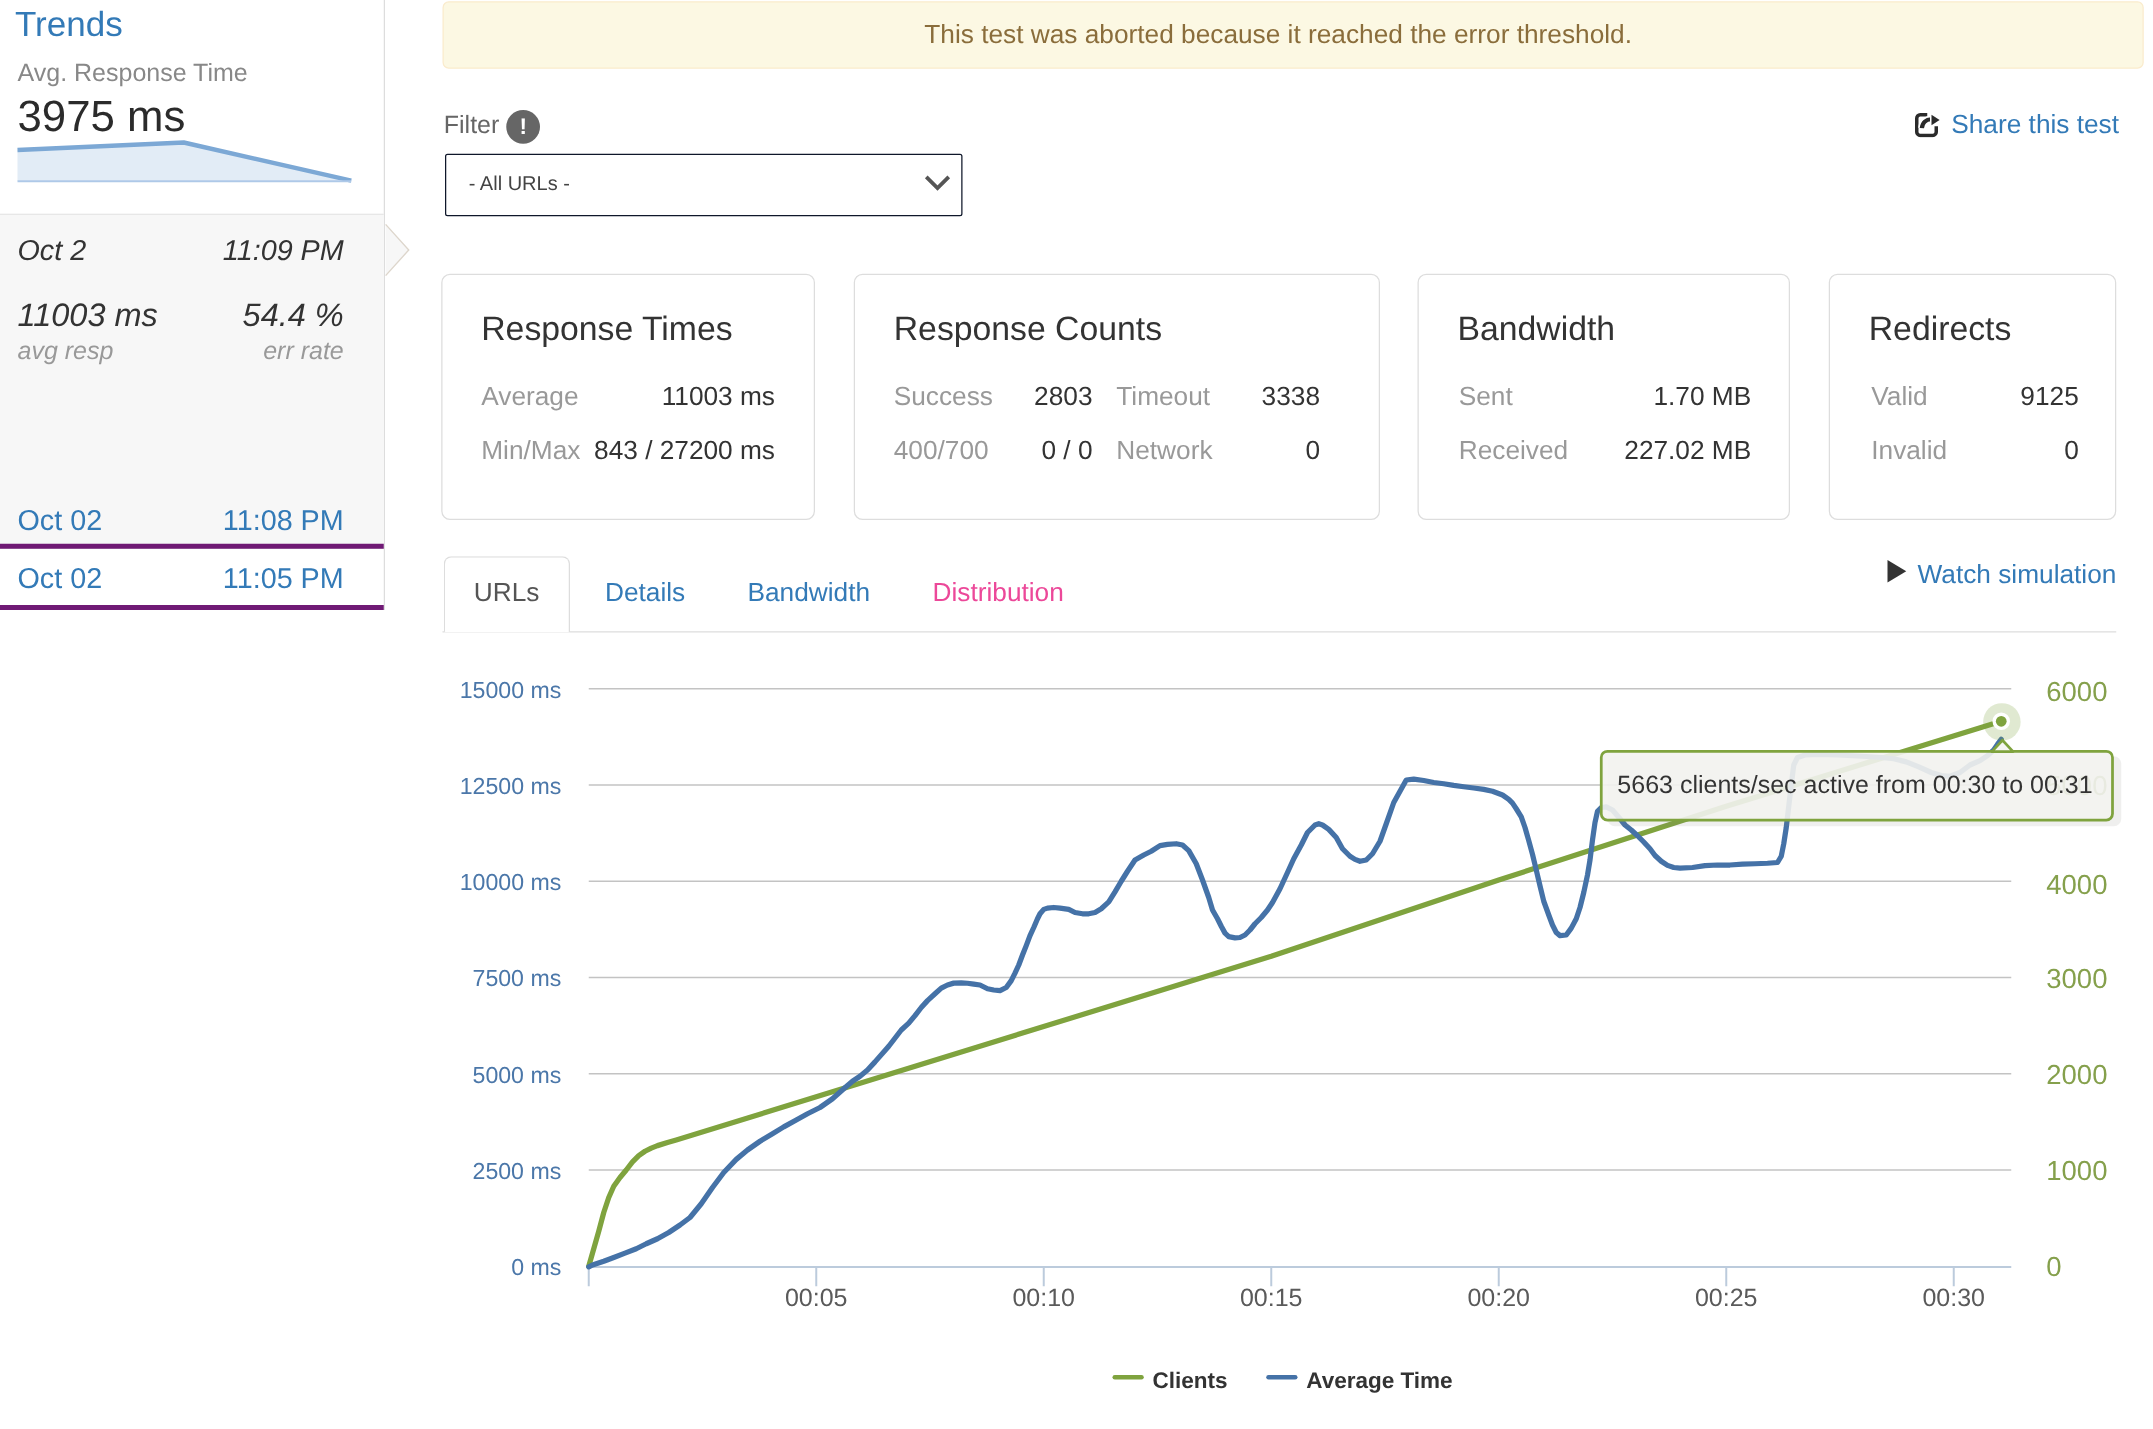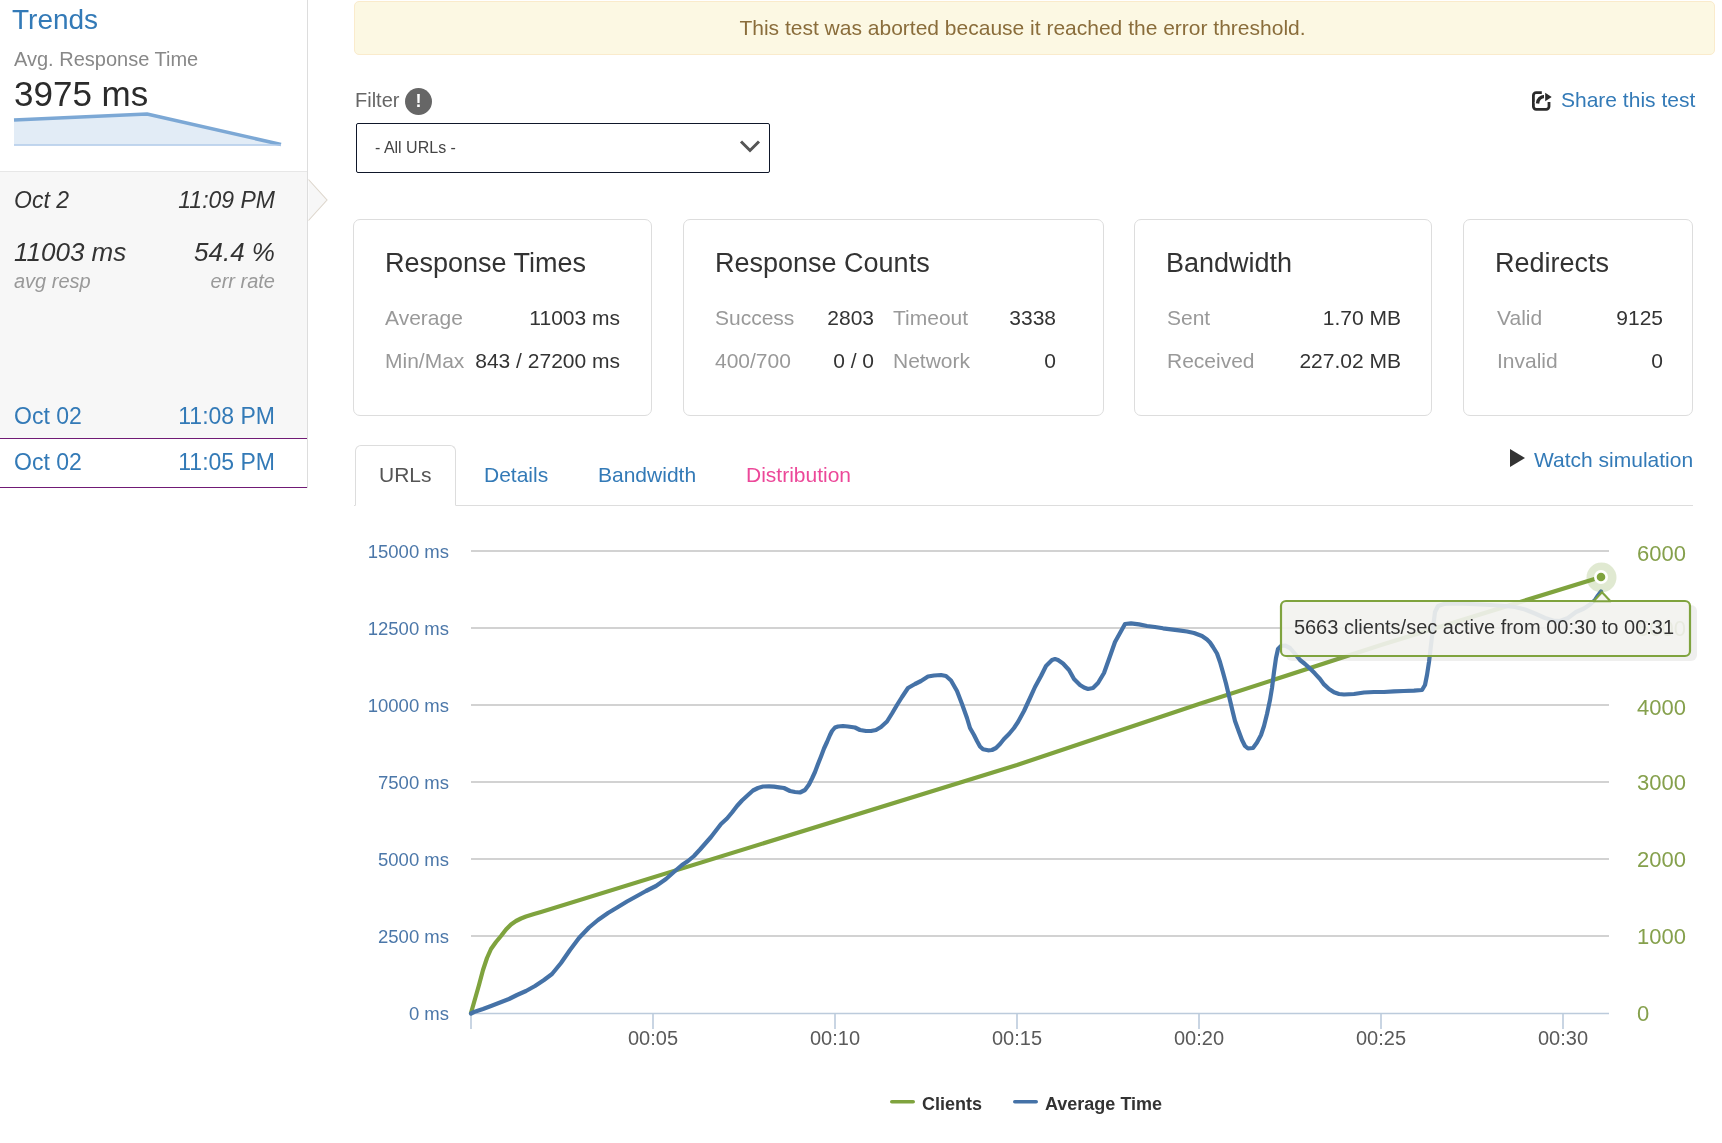--- a/index.html
+++ b/index.html
@@ -12,21 +12,21 @@
   #trends-h { left:12px; top:4px; font-size:28px; color:#337ab7; }
   #avg-lab { left:14px; top:48px; font-size:20px; color:#888; }
   #avg-val { left:14px; top:74px; font-size:35px; color:#2b2b2b; }
   #selblock { left:0; top:171px; width:307px; height:268px; background:#f7f7f7; border-top:1px solid #e7e7e7; border-bottom:1px solid #e0e0e0;font-style:italic; }
   .srow { position:absolute; left:14px; right:32px; }
   #r1 { top:15px; font-size:23px; color:#333; }
   #r2 { top:65px; font-size:26px; color:#333; }
   #r3 { top:98px; font-size:20px; color:#999; }
   #r4 { top:147px; font-size:23px; color:#333; line-height:29px; }
   .rr { position:absolute; right:0; top:0; }
-  #row1108, #row1105 { left:0; width:307px; height:46px; border-bottom:1px solid #701a75; font-size:23px; color:#337ab7; }
+  #row1108, #row1105 { left:0; width:307px; height:46px; border-bottom:4px solid #701a75; font-size:23px; color:#337ab7; }
   #row1108 { top:393px; }
   #row1105 { top:439px; height:49px; }
   .rowin { position:absolute; left:14px; right:32px; top:10px; }
   #arrowsvg { left:308px; top:179px; }
 
   
   #banner { left:354px; top:1px; width:1361px; height:54px; background:#fcf8e3; border:1px solid #faebcc; border-radius:5px; color:#8a6d3b; font-size:21px; text-align:center; line-height:52px; padding-right:24px; }
 
   
   #filter-lab { left:355px; top:89px; font-size:20px; color:#666; }

